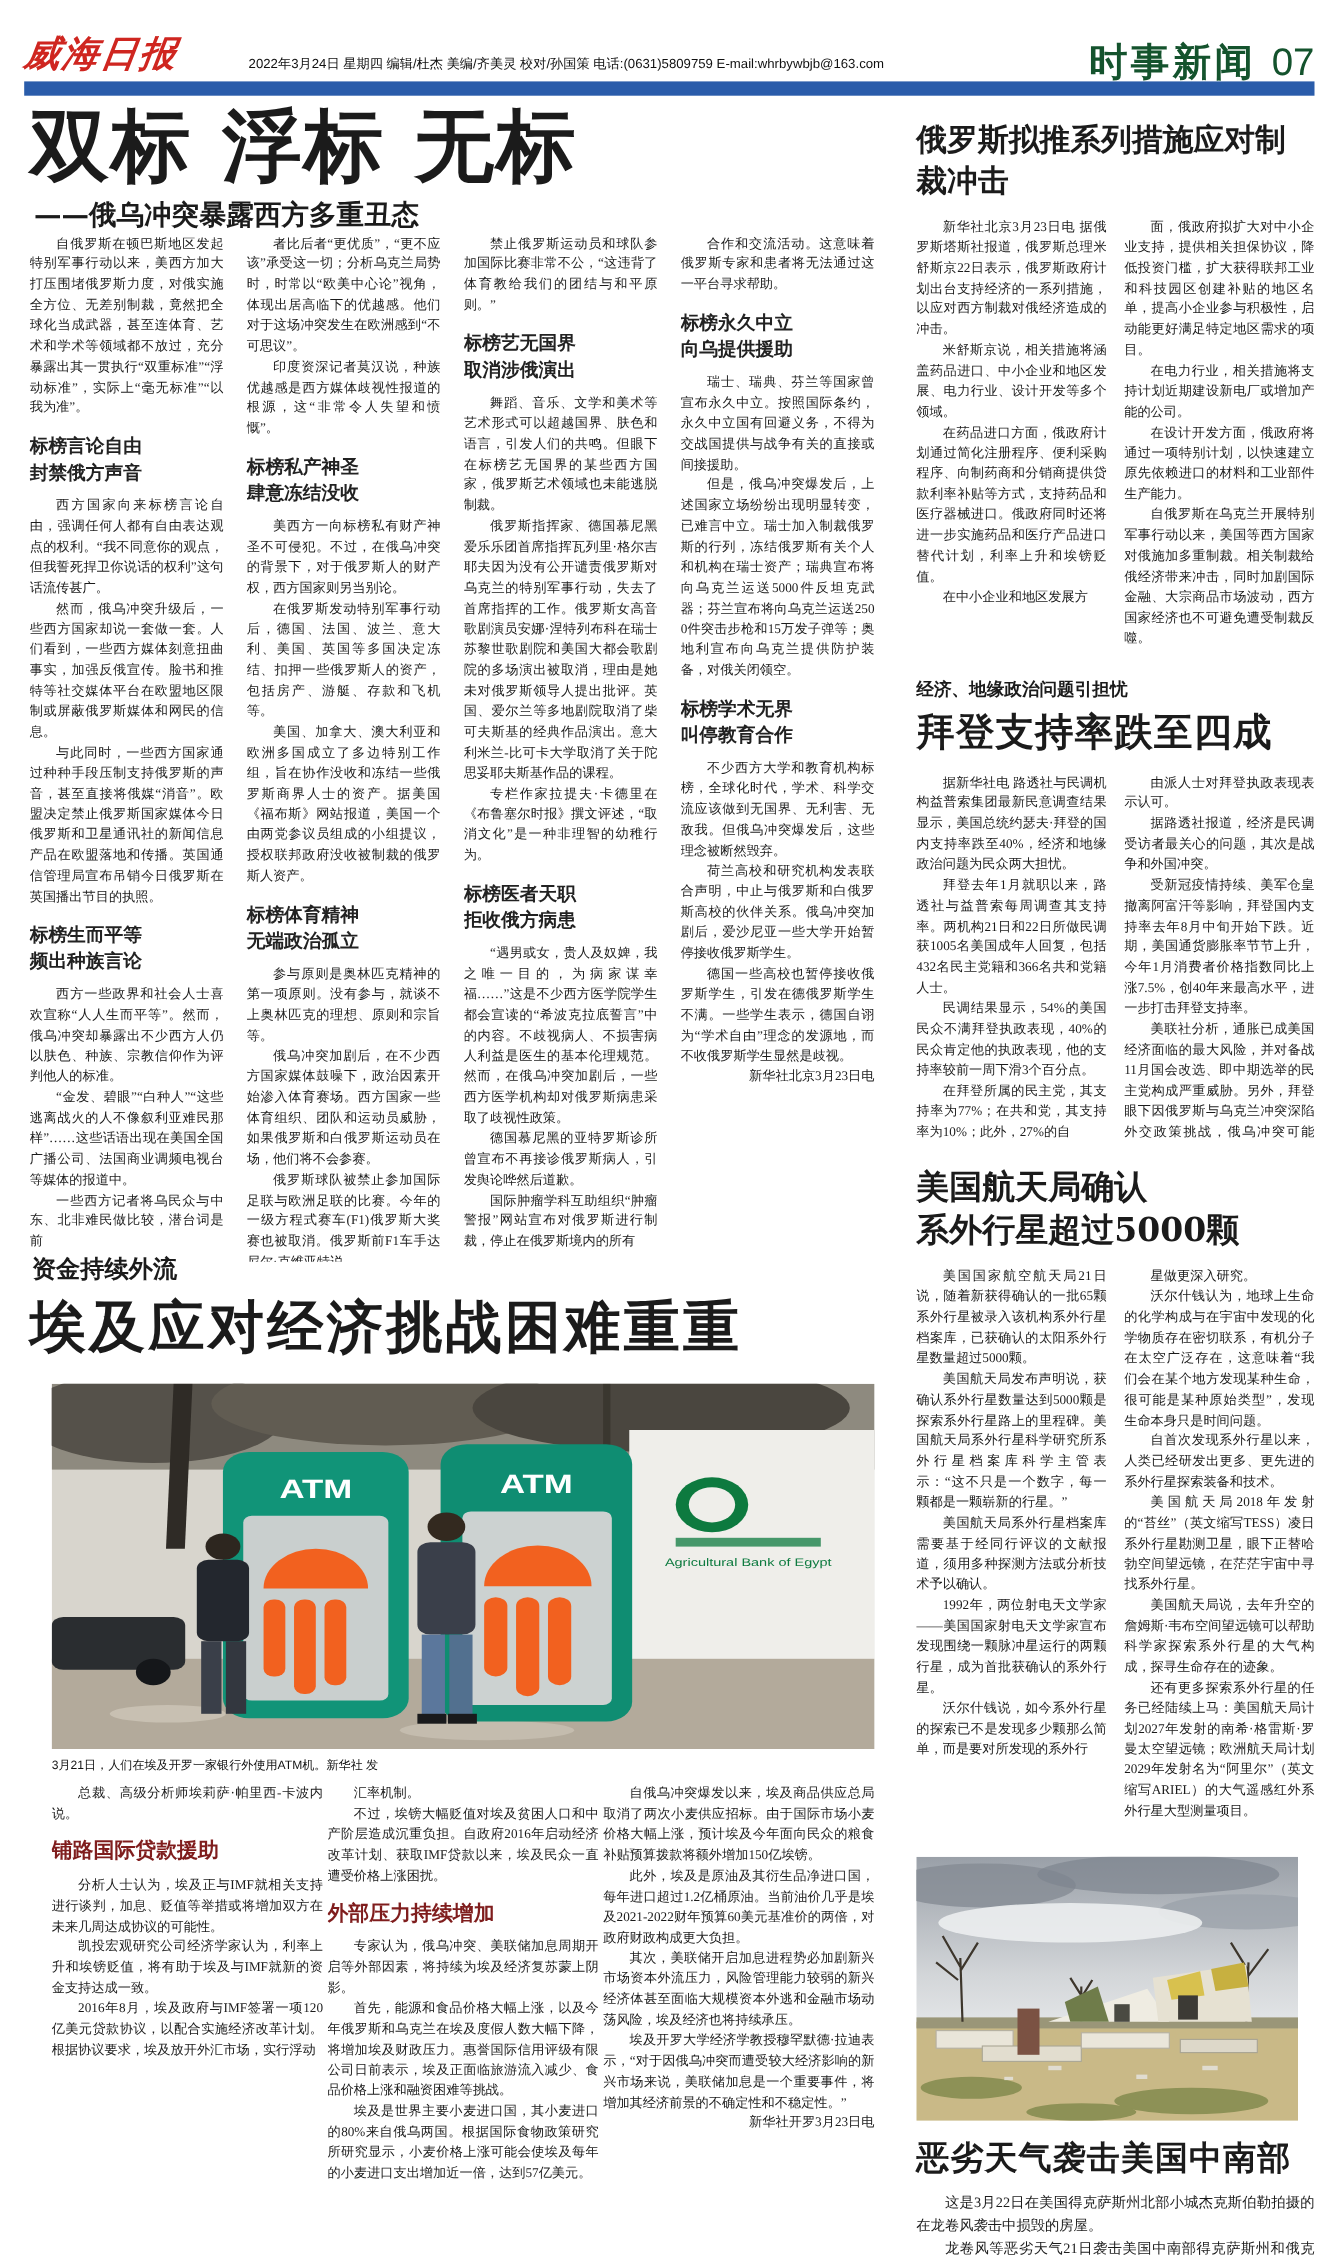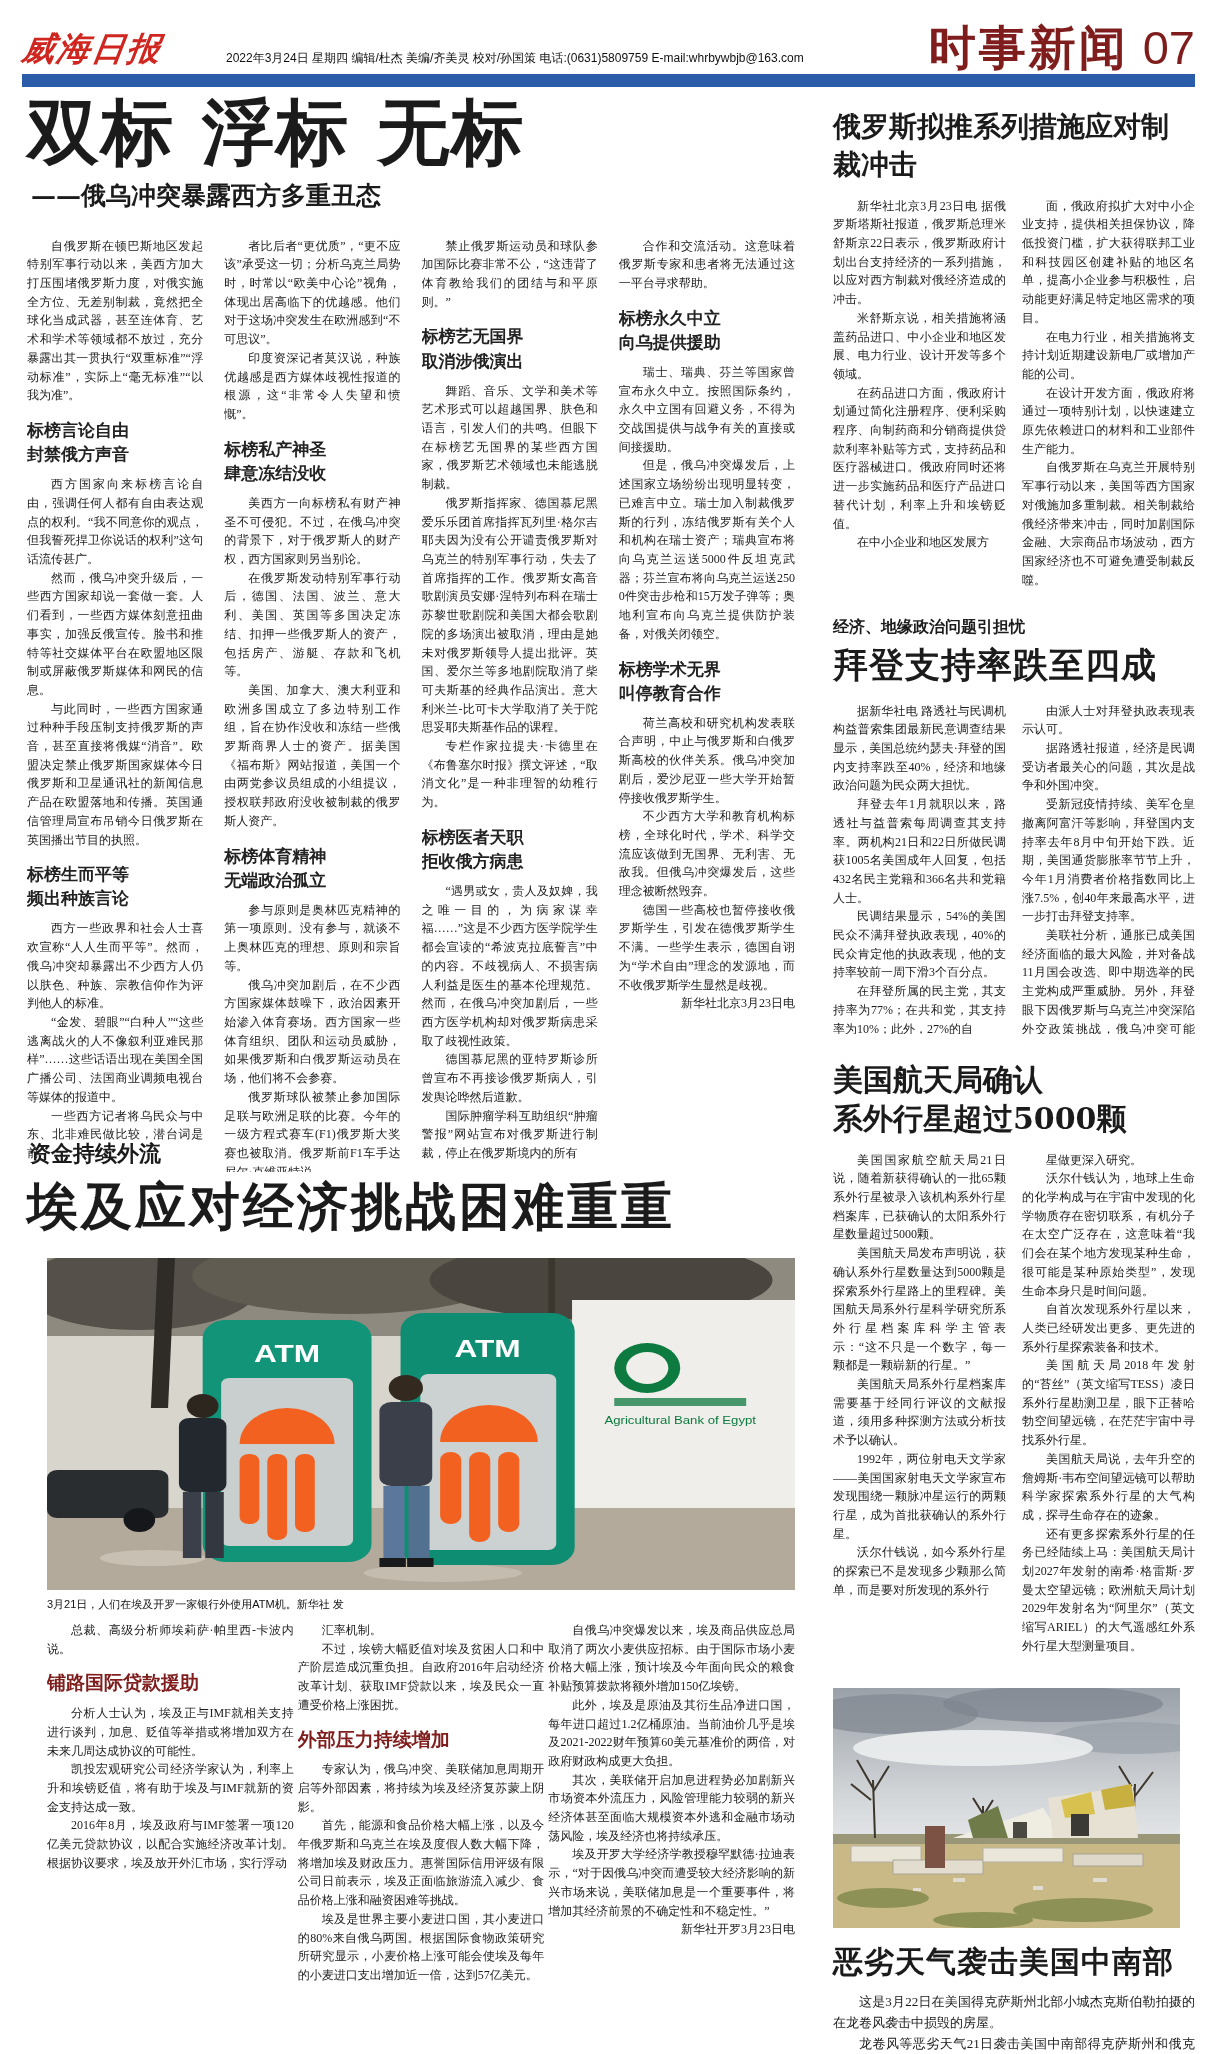--- a/index.html
+++ b/index.html
@@ -3,39 +3,39 @@
 <meta charset="utf-8">
 <style>
   html,body{margin:0;padding:0;background:#ffffff;}
   .page{position:relative;width:1217px;height:2054px;background:#fff;overflow:hidden;
         font-family:"Liberation Sans",sans-serif;color:#1b1b1b;}
   
   .hdr{position:absolute;left:22px;top:10px;width:1173px;height:62px;}
   .logo{position:absolute;left:0;bottom:0;font-family:"DejaVu Serif",serif;font-style:italic;
         font-weight:bold;font-size:33px;color:#cf2620;transform:skewX(-8deg);letter-spacing:2px;}
   .meta{position:absolute;left:204px;bottom:5px;font-size:12px;color:#101010;white-space:nowrap;}
-  .sectitle{position:absolute;right:0;bottom:-8px;font-size:47px;font-weight:bold;color:#7f1d1d;
+  .sectitle{position:absolute;right:0;bottom:-8px;font-size:35px;font-weight:bold;color:#14532d;
         letter-spacing:3px;white-space:nowrap;margin-top:11px;}
   .sectitle .pgno{font-weight:normal;letter-spacing:0;margin-left:14px;}
   .bluebar{position:absolute;left:22px;top:74px;width:1173px;height:13px;background:#2a5caa;}
   
   .col,.rcol,.ecol{font-family:"Liberation Serif",serif;font-size:12px;line-height:18.7px;
         text-align:justify;text-justify:inter-character;word-break:break-all;overflow:hidden;}
   .para{margin:0;text-indent:2em;}
   .dateline{margin:0;text-indent:0;text-align:right;}
   .sub-head{font-family:"Liberation Sans",sans-serif;font-size:17px;line-height:1.42;
         font-weight:bold;margin:14px 0 8px;color:#222;}
   .inner-head{font-family:"Liberation Sans",sans-serif;font-size:19px;line-height:1.3;
         font-weight:bold;margin:13px 0 8px;color:#7f1d1d;}
   
   .art-main{position:absolute;left:27px;top:94px;width:768px;}
   .main-title{font-family:"DejaVu Serif",serif;font-weight:bold;font-size:72px;line-height:1.05;
         margin:0;letter-spacing:2px;white-space:nowrap;}
   .main-sub{font-family:"DejaVu Serif",serif;font-weight:bold;font-size:25px;margin:9px 0 0 4px;}
-  .cols{display:flex;gap:21px;margin-top:25px;align-items:flex-end;}
+  .cols{display:flex;gap:21px;margin-top:0;align-items:flex-end;}
   .col{flex:1 1 0;height:935px;}
   
   .art-egypt{position:absolute;left:27px;top:1139px;width:768px;}
   .egy-eyebrow{font-size:22px;font-weight:bold;margin:0 0 2px 2px;}
   .egy-title{font-family:"DejaVu Serif",serif;font-weight:bold;font-size:51px;margin:4px 0 0;
         letter-spacing:3px;white-space:nowrap;}
   .egy-body{display:flex;gap:20px;margin-top:16px;}
   .egy-col1{width:182px;flex:0 0 182px;height:788px;}
   .egy-right{flex:1 1 auto;min-width:0;}
   .egy-photo{width:100%;height:332px;display:block;}
@@ -110,22 +110,22 @@
           <p class="para">“遇男或女，贵人及奴婢，我之唯一目的，为病家谋幸福……”这是不少西方医学院学生都会宣读的“希波克拉底誓言”中的内容。不歧视病人、不损害病人利益是医生的基本伦理规范。然而，在俄乌冲突加剧后，一些西方医学机构却对俄罗斯病患采取了歧视性政策。</p>
           <p class="para">德国慕尼黑的亚特罗斯诊所曾宣布不再接诊俄罗斯病人，引发舆论哗然后道歉。</p>
           <p class="para">国际肿瘤学科互助组织“肿瘤警报”网站宣布对俄罗斯进行制裁，停止在俄罗斯境内的所有</p>
         </div>
       <div class="col">
           <p class="para">合作和交流活动。这意味着俄罗斯专家和患者将无法通过这一平台寻求帮助。</p>
           <h3 class="sub-head">标榜永久中立<br>向乌提供援助</h3>
           <p class="para">瑞士、瑞典、芬兰等国家曾宣布永久中立。按照国际条约，永久中立国有回避义务，不得为交战国提供与战争有关的直接或间接援助。</p>
           <p class="para">但是，俄乌冲突爆发后，上述国家立场纷纷出现明显转变，已难言中立。瑞士加入制裁俄罗斯的行列，冻结俄罗斯有关个人和机构在瑞士资产；瑞典宣布将向乌克兰运送5000件反坦克武器；芬兰宣布将向乌克兰运送2500件突击步枪和15万发子弹等；奥地利宣布向乌克兰提供防护装备，对俄关闭领空。</p>
           <h3 class="sub-head">标榜学术无界<br>叫停教育合作</h3>
+          <p class="para">不少西方大学和教育机构标榜，全球化时代，学术、科学交流应该做到无国界、无利害、无敌我。但俄乌冲突爆发后，这些理念被断然毁弃。</p>
           <p class="para">荷兰高校和研究机构发表联合声明，中止与俄罗斯和白俄罗斯高校的伙伴关系。俄乌冲突加剧后，爱沙尼亚一些大学开始暂停接收俄罗斯学生。</p>
-          <p class="para">不少西方大学和教育机构标榜，全球化时代，学术、科学交流应该做到无国界、无利害、无敌我。但俄乌冲突爆发后，这些理念被断然毁弃。</p>
           <p class="para">德国一些高校也暂停接收俄罗斯学生，引发在德俄罗斯学生不满。一些学生表示，德国自诩为“学术自由”理念的发源地，而不收俄罗斯学生显然是歧视。</p>
           <p class="para dateline">新华社北京3月23日电</p>
         </div>
     </div>
   </div>
 
   <div class="art-egypt">
     <div class="egy-eyebrow">资金持续外流</div>
     <h1 class="egy-title">埃及应对经济挑战困难重重</h1>
     <div class="egy-body">

